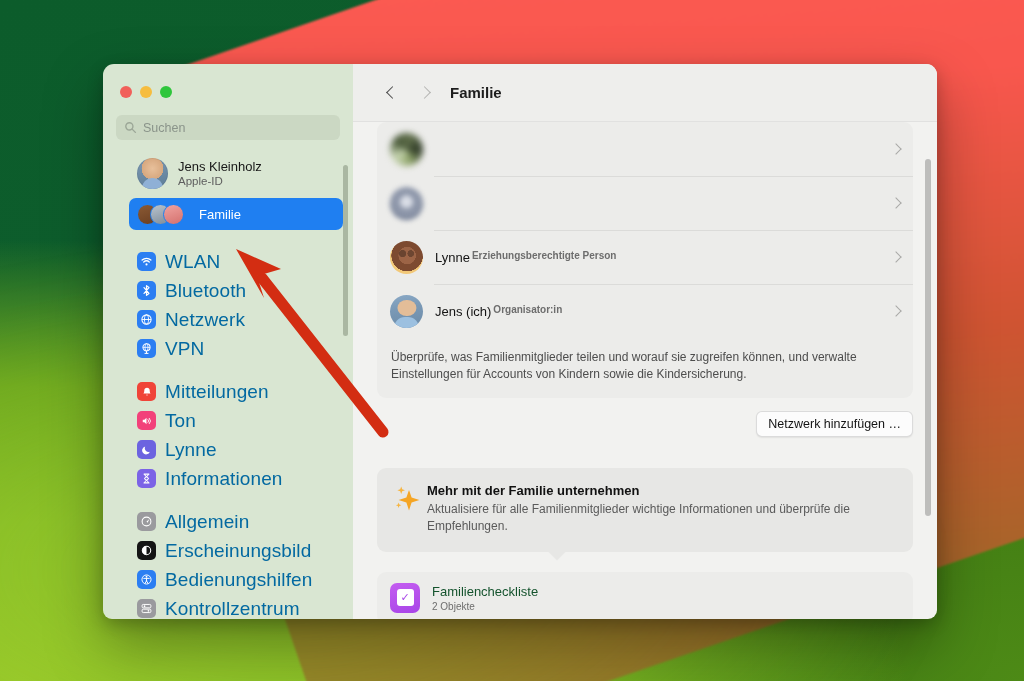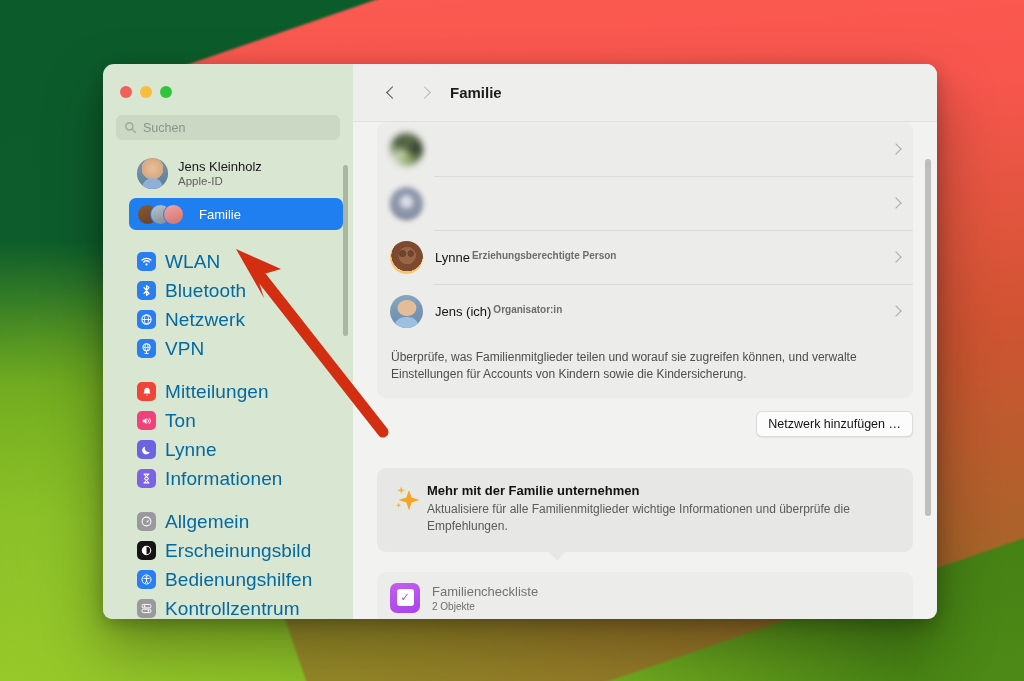--- a/index.html
+++ b/index.html
@@ -209,21 +209,21 @@
     width:30px; height:30px; border-radius:7px; flex:0 0 30px;
     background:linear-gradient(165deg,#c45df0 0%,#a845e8 100%);
     display:flex; align-items:center; justify-content:center;
   }
   .appicon .clip{
     width:17px; height:17px; border-radius:3px; background:#fff;
     display:flex; align-items:center; justify-content:center;
     color:#a845e8; font-size:11px; line-height:1;
   }
   .checkrow .ctx{ flex:1 1 auto; display:flex; flex-direction:column; gap:2px; }
-  .checkrow .cn{ font-size:13px; color:#737373; }
+  .checkrow .cn{ font-size:13px; color:#14532d; }
   .checkrow .cs{ font-size:10px; color:#6d6d6d; }
 
   .dt-track{
     position:absolute; right:6px; top:95px; width:6px; height:357px;
     border-radius:3px; background:rgba(0,0,0,.22);
   }
 
   
   #arrow{ position:absolute; left:0; top:0; width:1024px; height:681px; pointer-events:none; }
 </style>

